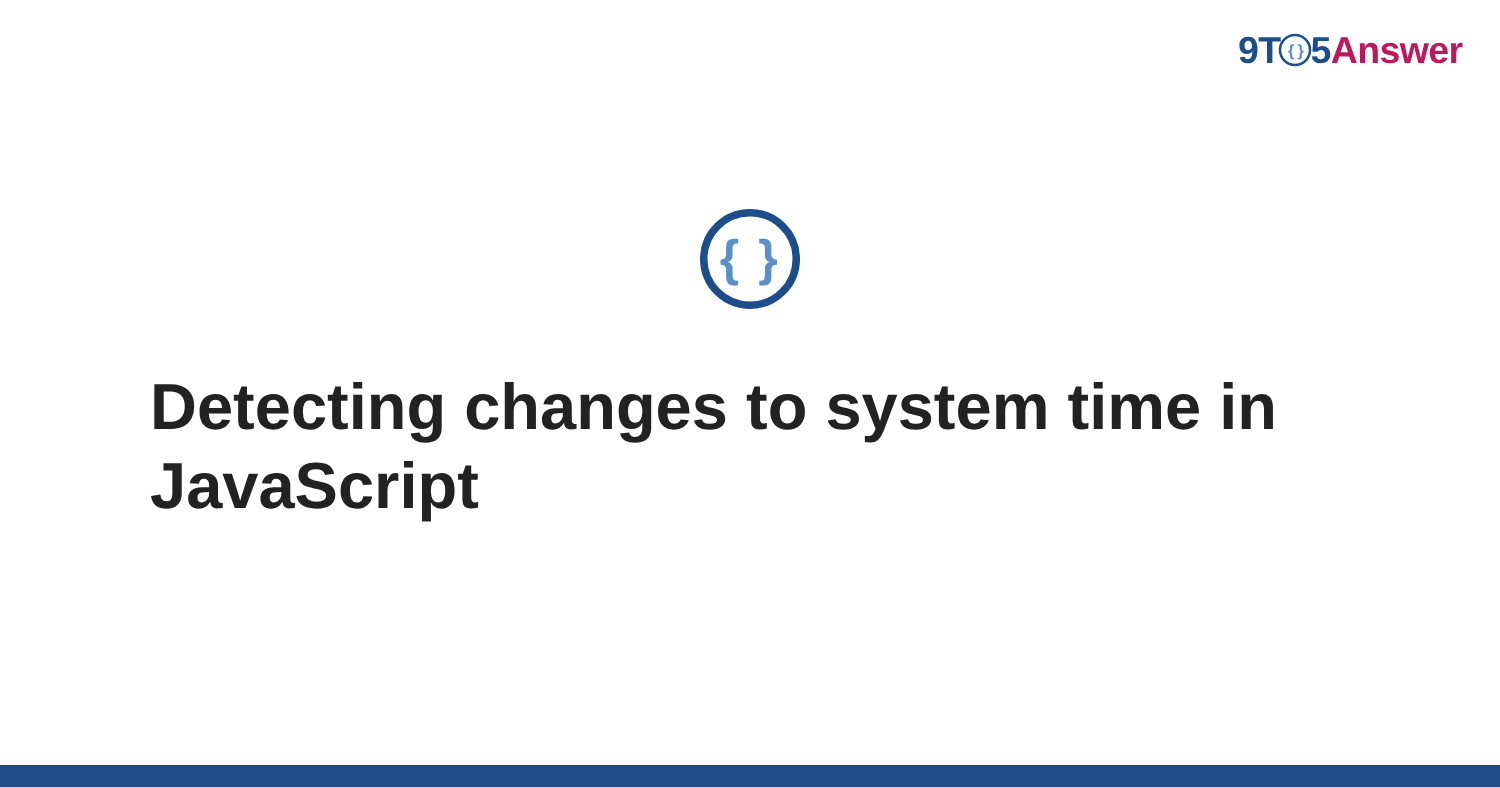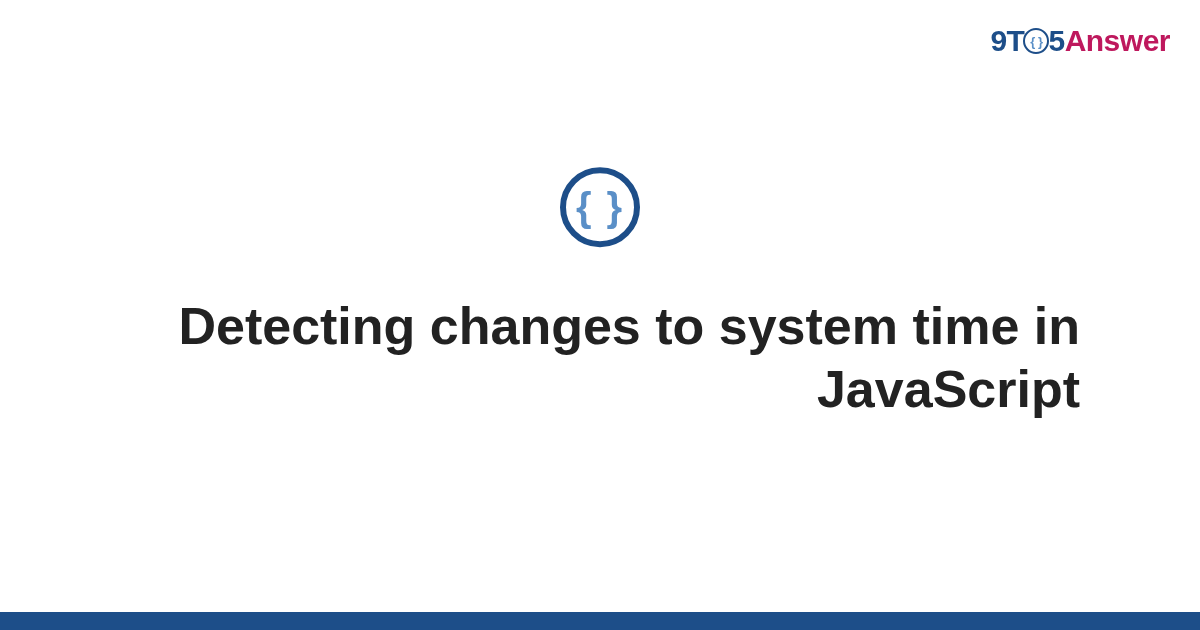--- a/index.html
+++ b/index.html
@@ -79,21 +79,21 @@
       font-weight: 700;
       color: #5a8fc7;
       letter-spacing: 2px;
       line-height: 1;
       font-family: "Segoe UI", Arial, sans-serif;
     }
     .title {
       font-size: 52px;
       font-weight: 700;
       color: #222222;
-      text-align: right;
+      text-align: left;
       line-height: 1.22;
       max-width: 1040px;
       padding: 0 40px;
     }
     .footer-bar {
       position: absolute;
       bottom: 0;
       left: 0;
       width: 100%;
       height: 18px;

